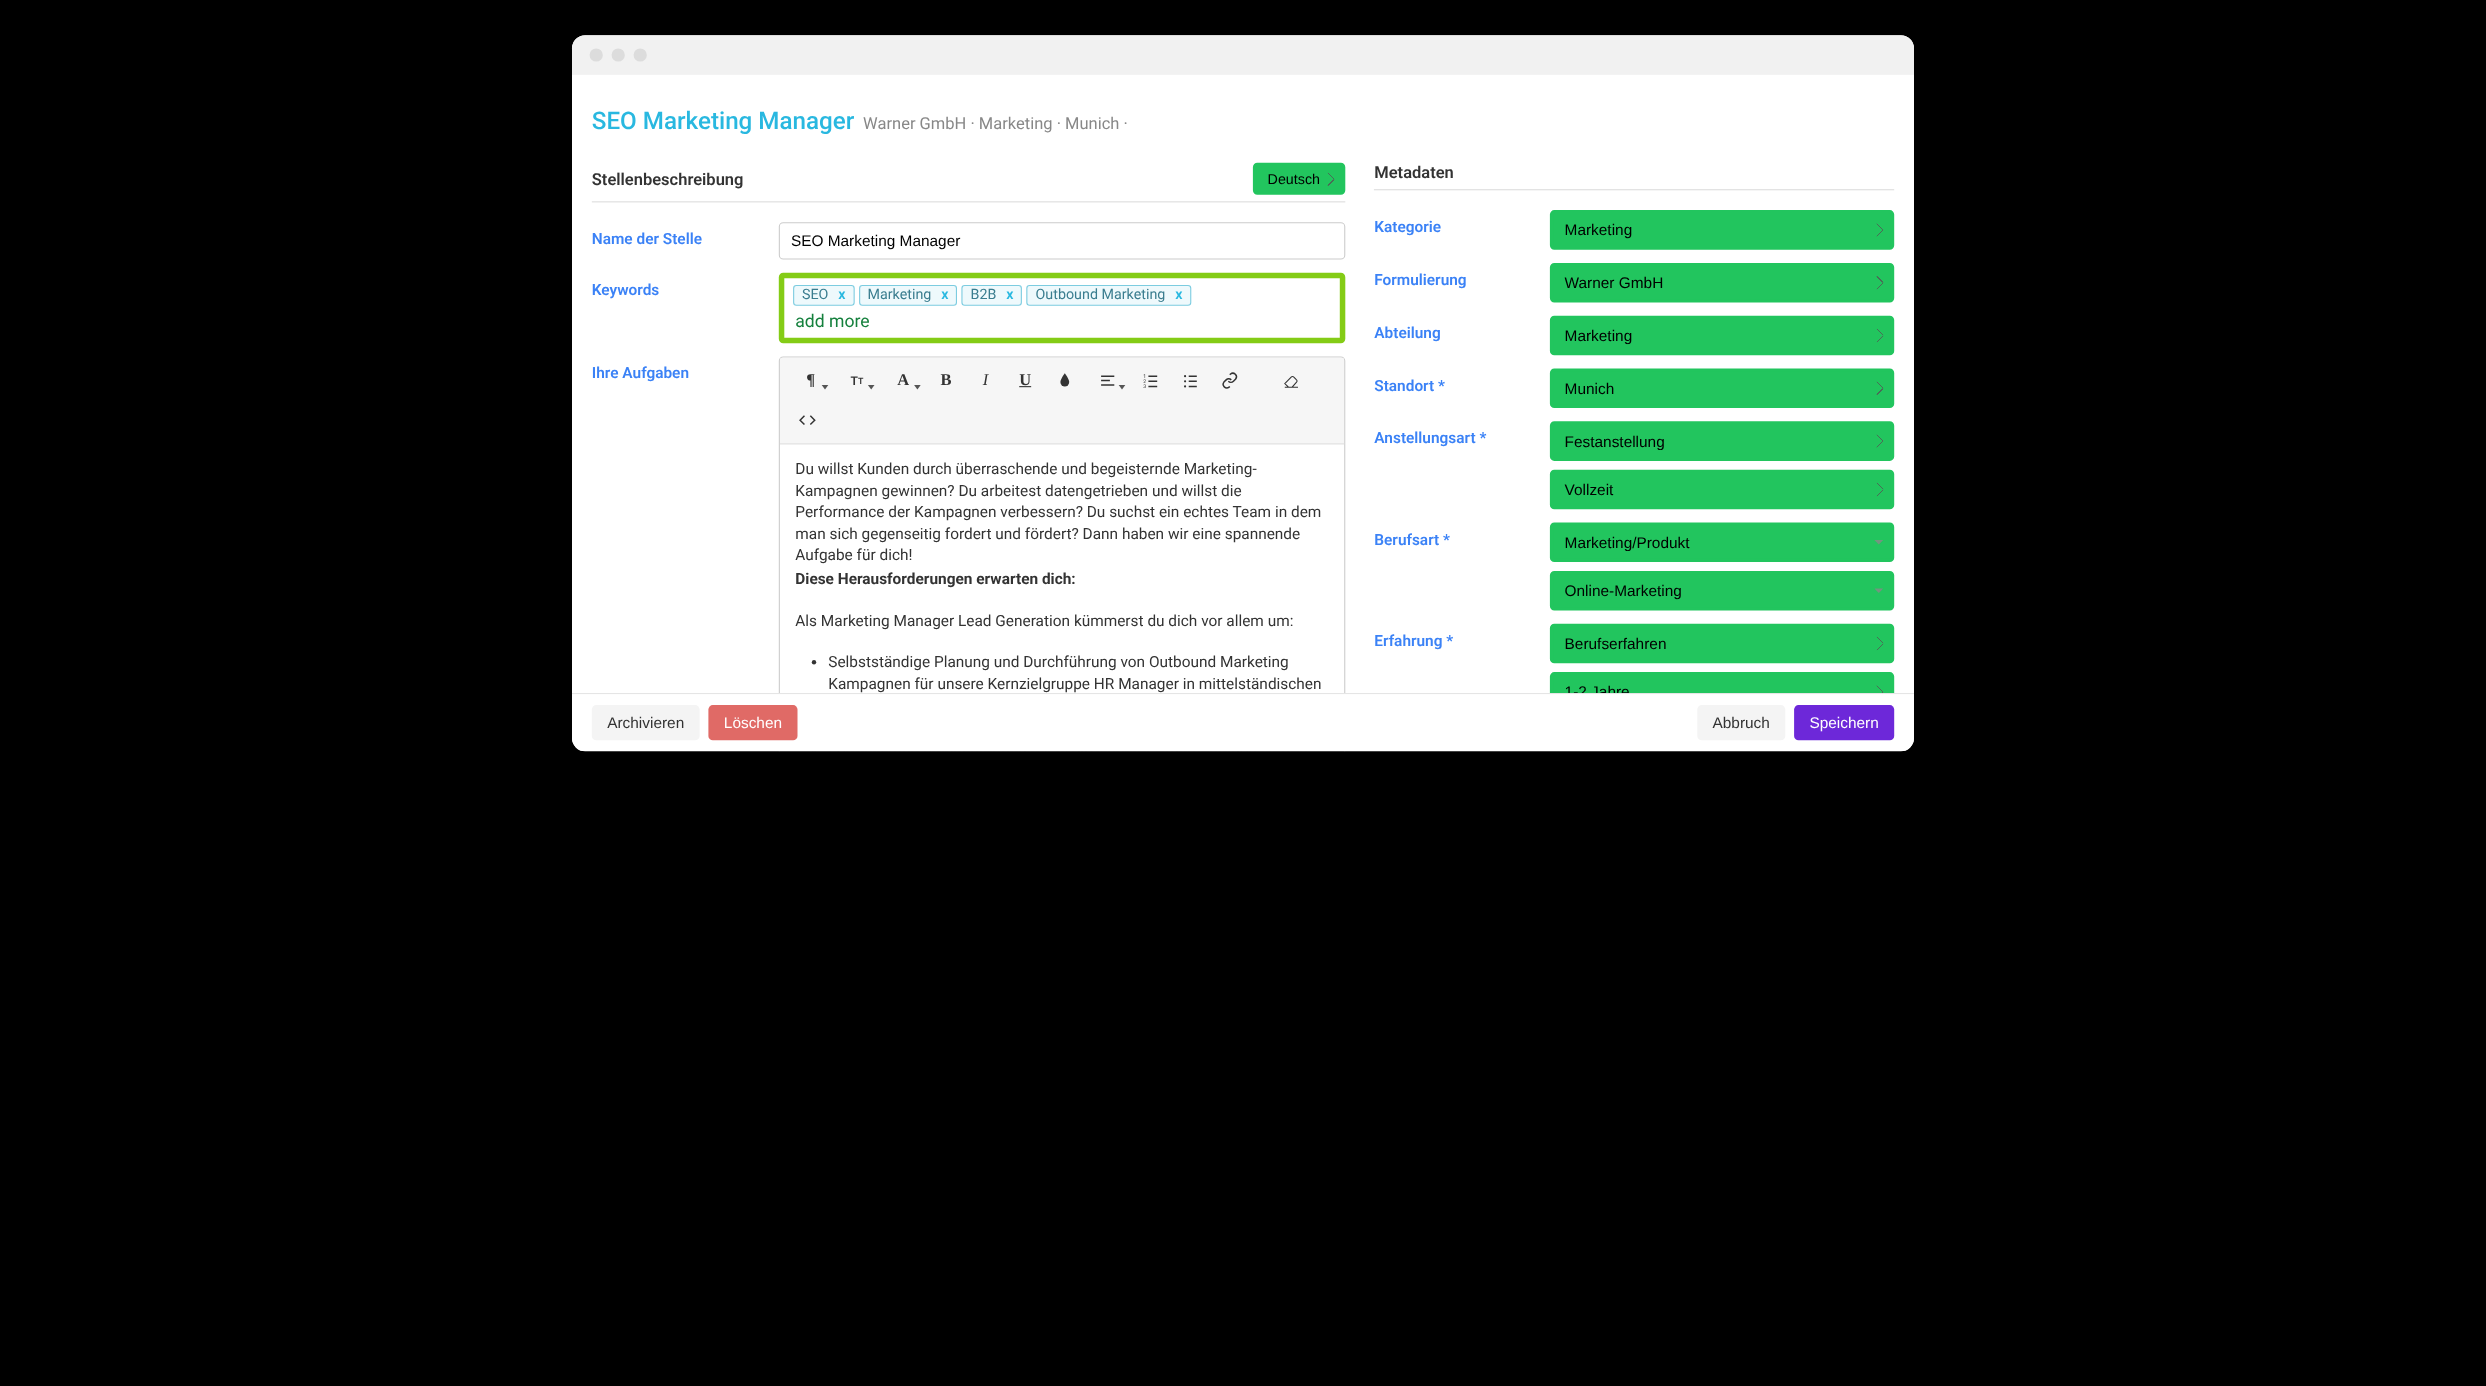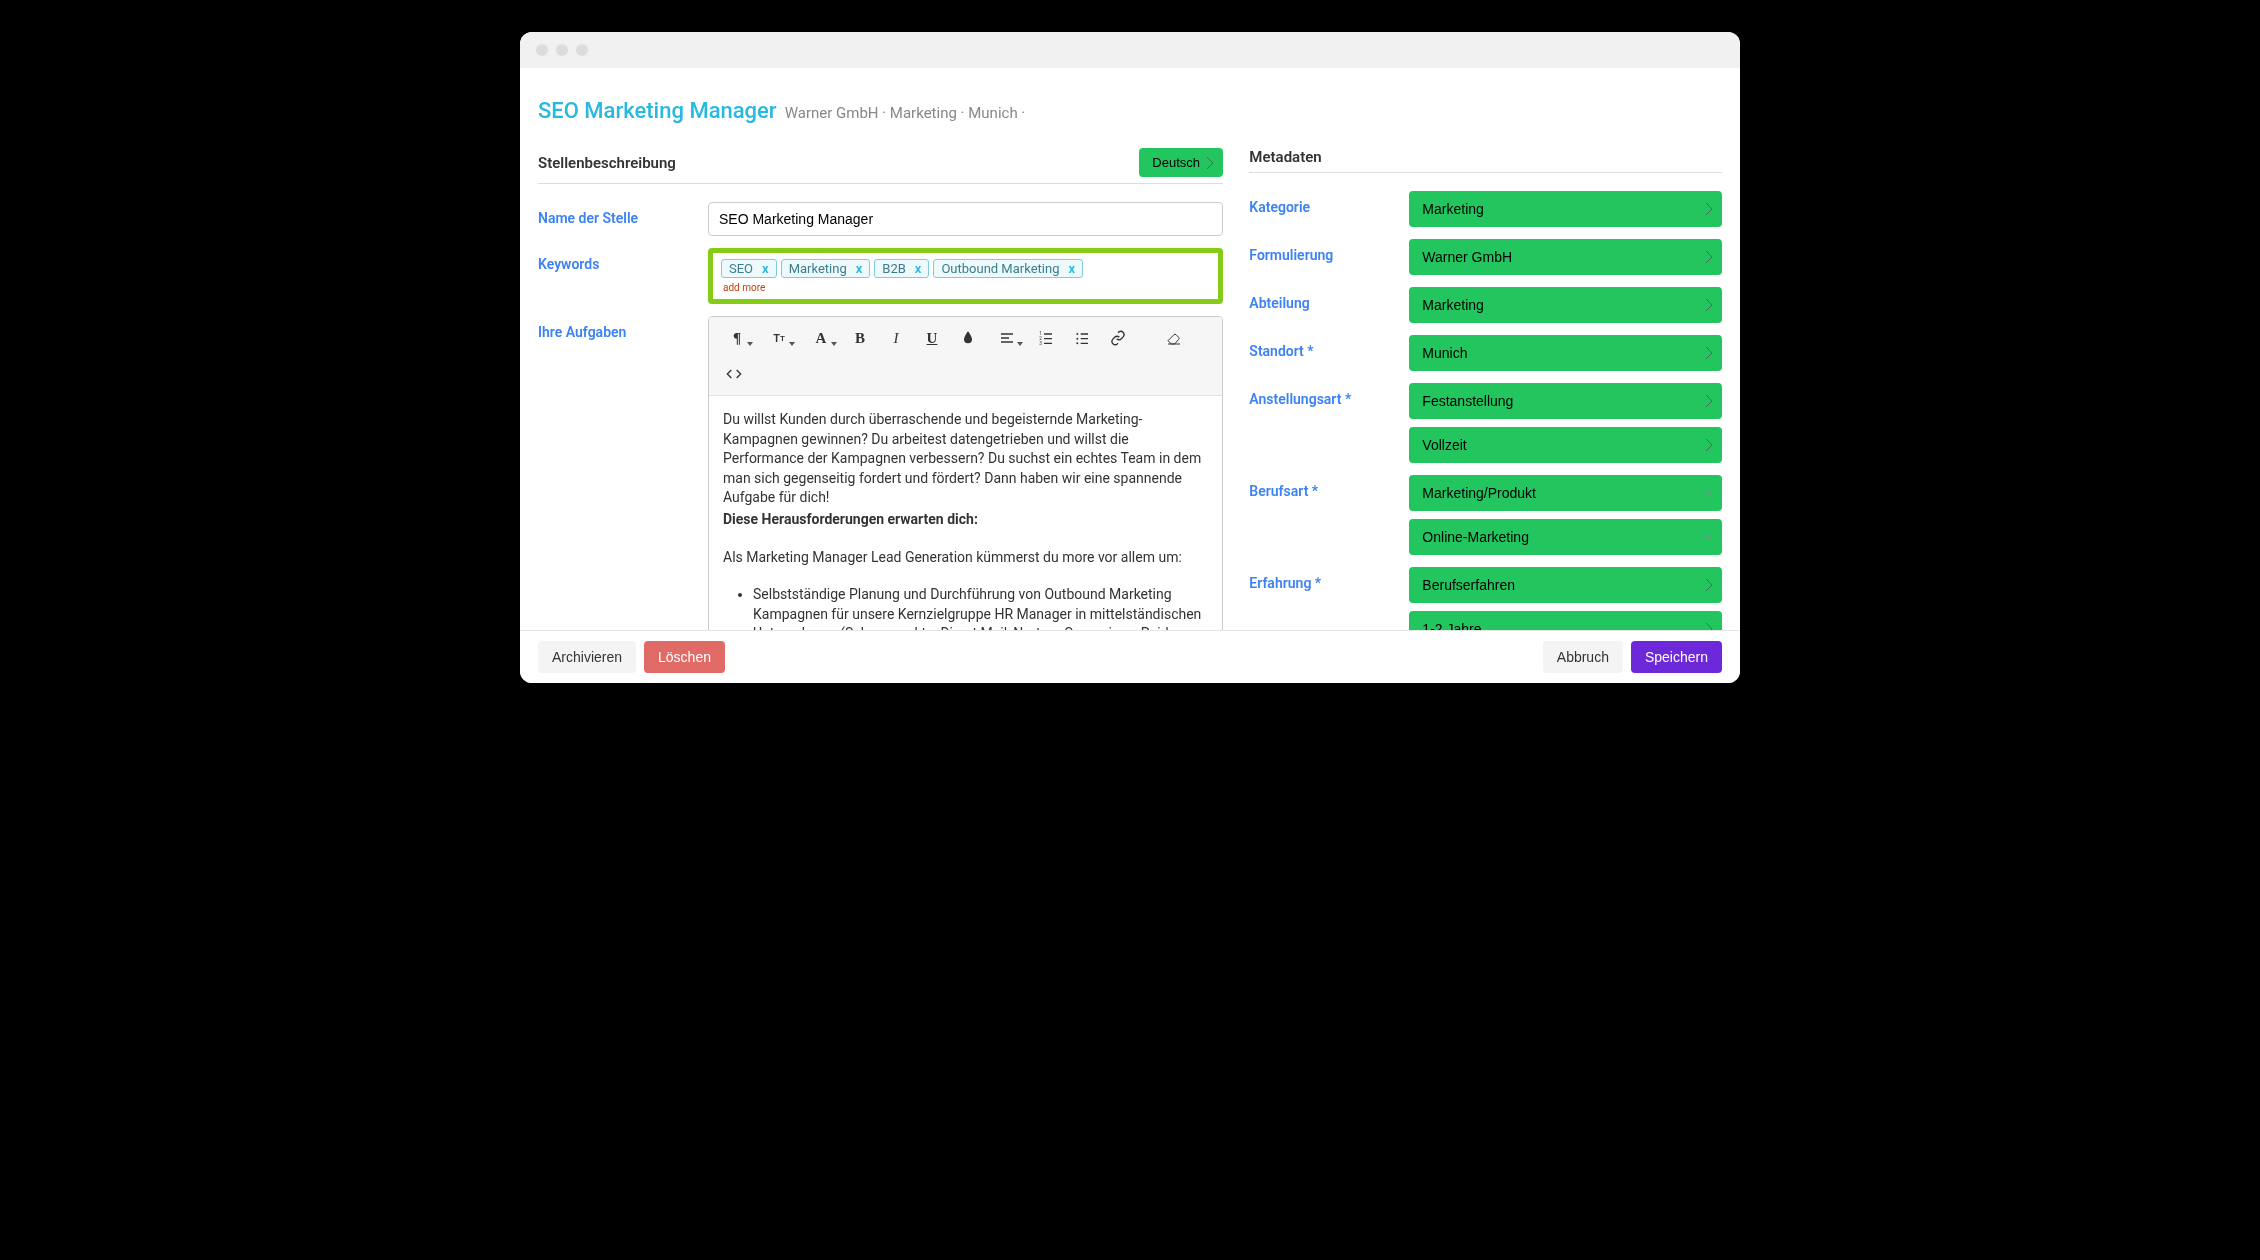--- a/index.html
+++ b/index.html
@@ -40,21 +40,21 @@
   .formrow .label { width: 160px; flex-shrink:0; font-weight:600; font-size:14px; padding-top:8px; color:#3b82f6; }
   .formrow .control { flex:1; }
   .right .formrow .label { width: 150px; }
   .right .control .select-wrap + .select-wrap { margin-top: 8px; }
 
   .text-input { width:100%; border:1px solid #ccc; border-radius:4px; padding:8px 10px; font-size:14px; }
   .tag-input{ width:100%; border:5px solid #84cc16; border-radius:4px; padding:6px 8px 4px 8px; }
   .tags { display:flex; flex-wrap:wrap; gap:4px; align-items:center;}
   .tag { display:inline-flex; align-items:center; border:1px solid #7ccce0; background:#eef9fc; color:#3a7d8f; border-radius:3px; padding:1px 4px 1px 7px; font-size:13px; gap:6px;}
   .tag .x { color:#29b8e0; font-weight:600; cursor:pointer; padding:0 3px;}
-  .tag-add{ color:#c2410c; font-size:10px; padding:4px 2px 2px 2px;}
+  .tag-add{ color:#15803d; font-size:16px; padding:4px 2px 2px 2px;}
 
   .editor { border:1px solid #ccc; border-radius:4px; overflow:hidden; }
   .toolbar { background:#f6f6f6; border-bottom:1px solid #e2e2e2; padding:6px 8px; display:flex; flex-wrap:wrap; gap:2px; align-items:center;}
   .tbtn { width:34px; height:30px; display:inline-flex; align-items:center; justify-content:center; border-radius:3px; color:#333; cursor:pointer; position:relative;}
   .tbtn .caret{ position:absolute; right:4px; bottom:7px; border-top:4px solid #555; border-left:3px solid transparent; border-right:3px solid transparent; width:0; height:0;}
   .tbtn.wide{ width:40px; }
   .tbtn svg { width:16px; height:16px; }
   .tbtn .glyph{ font-size:15px; font-weight:600; font-family: Georgia, 'Times New Roman', serif;}
   .tbtn .glyph.ital{ font-style:italic; font-weight:500;}
   .tbtn .glyph.ul{ text-decoration: underline;}
@@ -218,21 +218,21 @@
                   <svg viewBox="0 0 24 24" fill="none" stroke="currentColor" stroke-width="2">
                       <polyline points="8 6 2 12 8 18"></polyline>
                       <polyline points="16 6 22 12 16 18"></polyline>
                     </svg>
                 </span>
               </div>
               <div class="editor-body">
                 <p><span>Du willst Kunden durch überraschende und begeisternde Marketing-Kampagnen gewinnen? Du arbeitest datengetrieben und willst die Performance der Kampagnen verbessern? Du suchst ein echtes Team in dem man sich gegenseitig fordert und fördert? Dann haben wir eine spannende Aufgabe für dich!</span></p>
                 <p><strong>Diese Herausforderungen erwarten dich:</strong></p>
                 <p style="height:14px;"></p>
-                <p>Als Marketing Manager Lead Generation kümmerst du more vor allem um:</p>
+                <p>Als Marketing Manager Lead Generation kümmerst du dich vor allem um:</p>
                 <p style="height:14px;"></p>
                 <ul id="editor-bullets">
                     <li>Selbstständige Planung und Durchführung von Outbound Marketing Kampagnen für unsere Kernzielgruppe HR Manager in mittelständischen Unternehmen (Schwerpunkte: Direct Mail, Nurture Campaigns, Paid Content Syndication und Partnerschaften)</li>
                     <li>Formulierung prägnanter und nachvollziehbarer Argumentationsketten, die dem Kunden helfen, eine Kaufentscheidung zu treffen</li>
                   </ul>
               </div>
             </div>
           </div>
         </div>
       </div>

